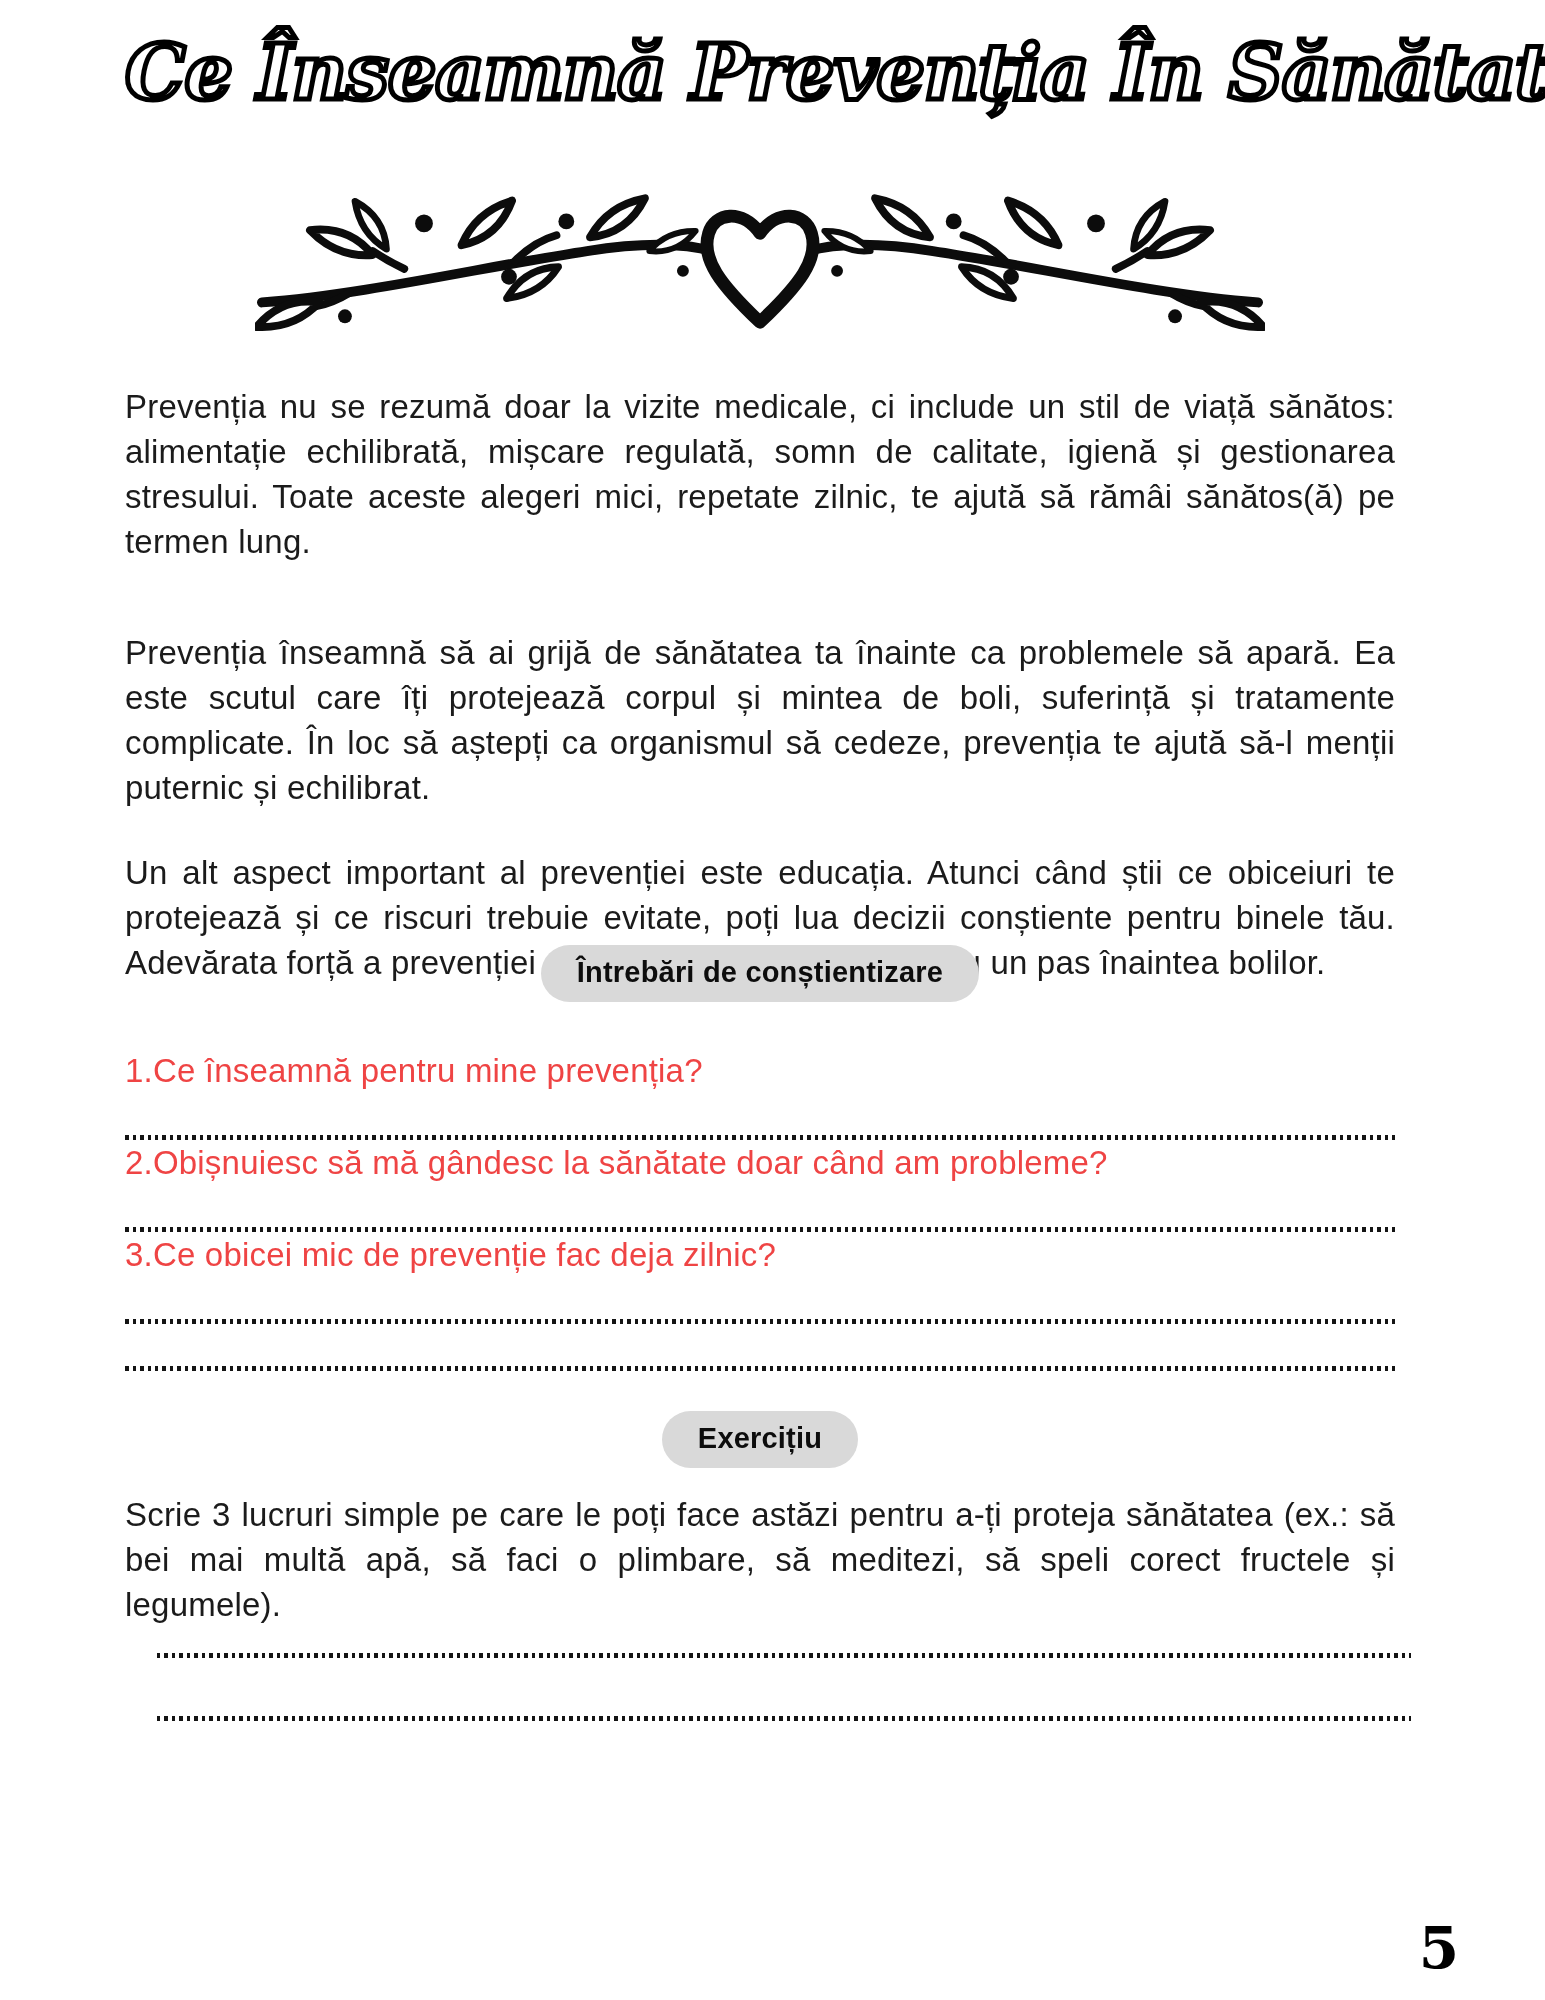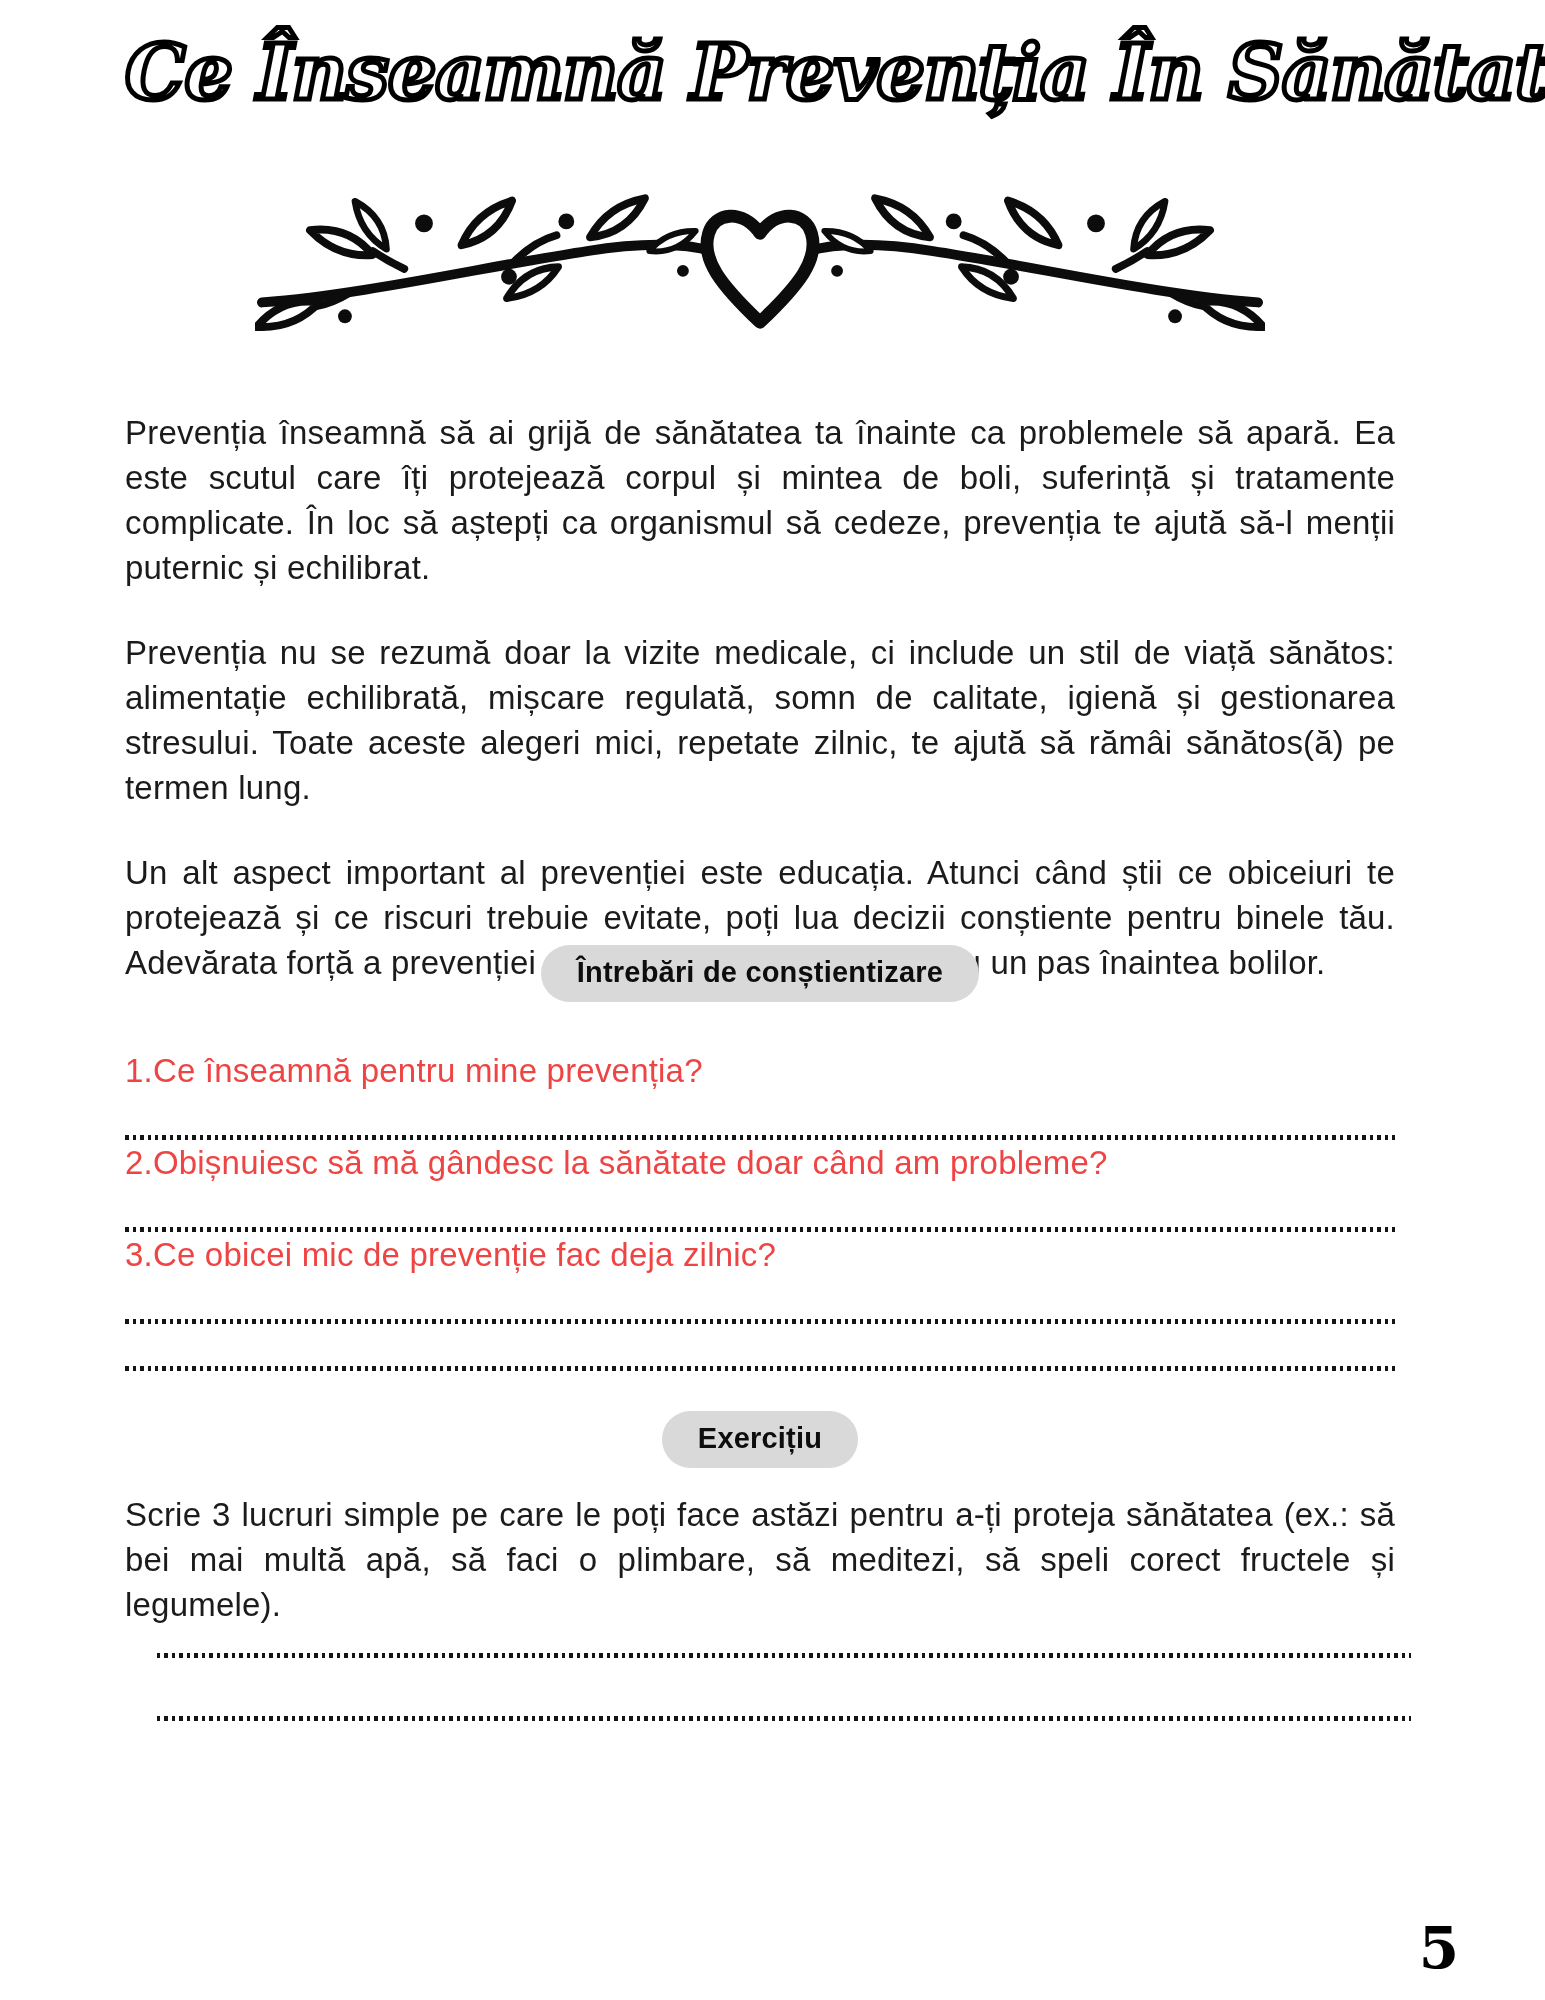--- a/index.html
+++ b/index.html
@@ -119,22 +119,22 @@
           <circle cx="90" cy="146" r="7" fill="#0c0c0c" stroke="none"></circle>
           <circle cx="432" cy="100" r="6" fill="#0c0c0c" stroke="none"></circle>
         </g>
       </defs>
       <use href="#branchL"></use>
       <use href="#branchL" transform="translate(1020 0) scale(-1 1)"></use>
       <path d="M510 152 C 470 114 450 88 458 62 C 464 41 492 37 510 62 C 528 37 556 41 562 62 C 570 88 550 114 510 152 Z" fill="#ffffff" stroke="#0c0c0c" stroke-width="13" stroke-linejoin="round"></path>
     </svg>
   </div>
 
+  <p class="para p2">Prevenția nu se rezumă doar la vizite medicale, ci include un stil de viață sănătos: alimentație echilibrată, mișcare regulată, somn de calitate, igienă și gestionarea stresului. Toate aceste alegeri mici, repetate zilnic, te ajută să rămâi sănătos(ă) pe termen lung.</p>
   <p class="para p1">Prevenția înseamnă să ai grijă de sănătatea ta înainte ca problemele să apară. Ea este scutul care îți protejează corpul și mintea de boli, suferință și tratamente complicate. În loc să aștepți ca organismul să cedeze, prevenția te ajută să-l menții puternic și echilibrat.</p>
-  <p class="para p2">Prevenția nu se rezumă doar la vizite medicale, ci include un stil de viață sănătos: alimentație echilibrată, mișcare regulată, somn de calitate, igienă și gestionarea stresului. Toate aceste alegeri mici, repetate zilnic, te ajută să rămâi sănătos(ă) pe termen lung.</p>
   <p class="para p3">Un alt aspect important al prevenției este educația. Atunci când știi ce obiceiuri te protejează și ce riscuri trebuie evitate, poți lua decizii conștiente pentru binele tău. Adevărata forță a prevenției este că îți dă puterea să fii cu un pas înaintea bolilor.</p>
 
   <div class="badge-row questions-badge-row">
     <span class="badge">Întrebări de conștientizare</span>
   </div>
 
   <div class="question q1">1.Ce înseamnă pentru mine prevenția?</div>
   <div class="dotline answer-line"></div>
 
   <div class="question q2">2.Obișnuiesc să mă gândesc la sănătate doar când am probleme?</div>

